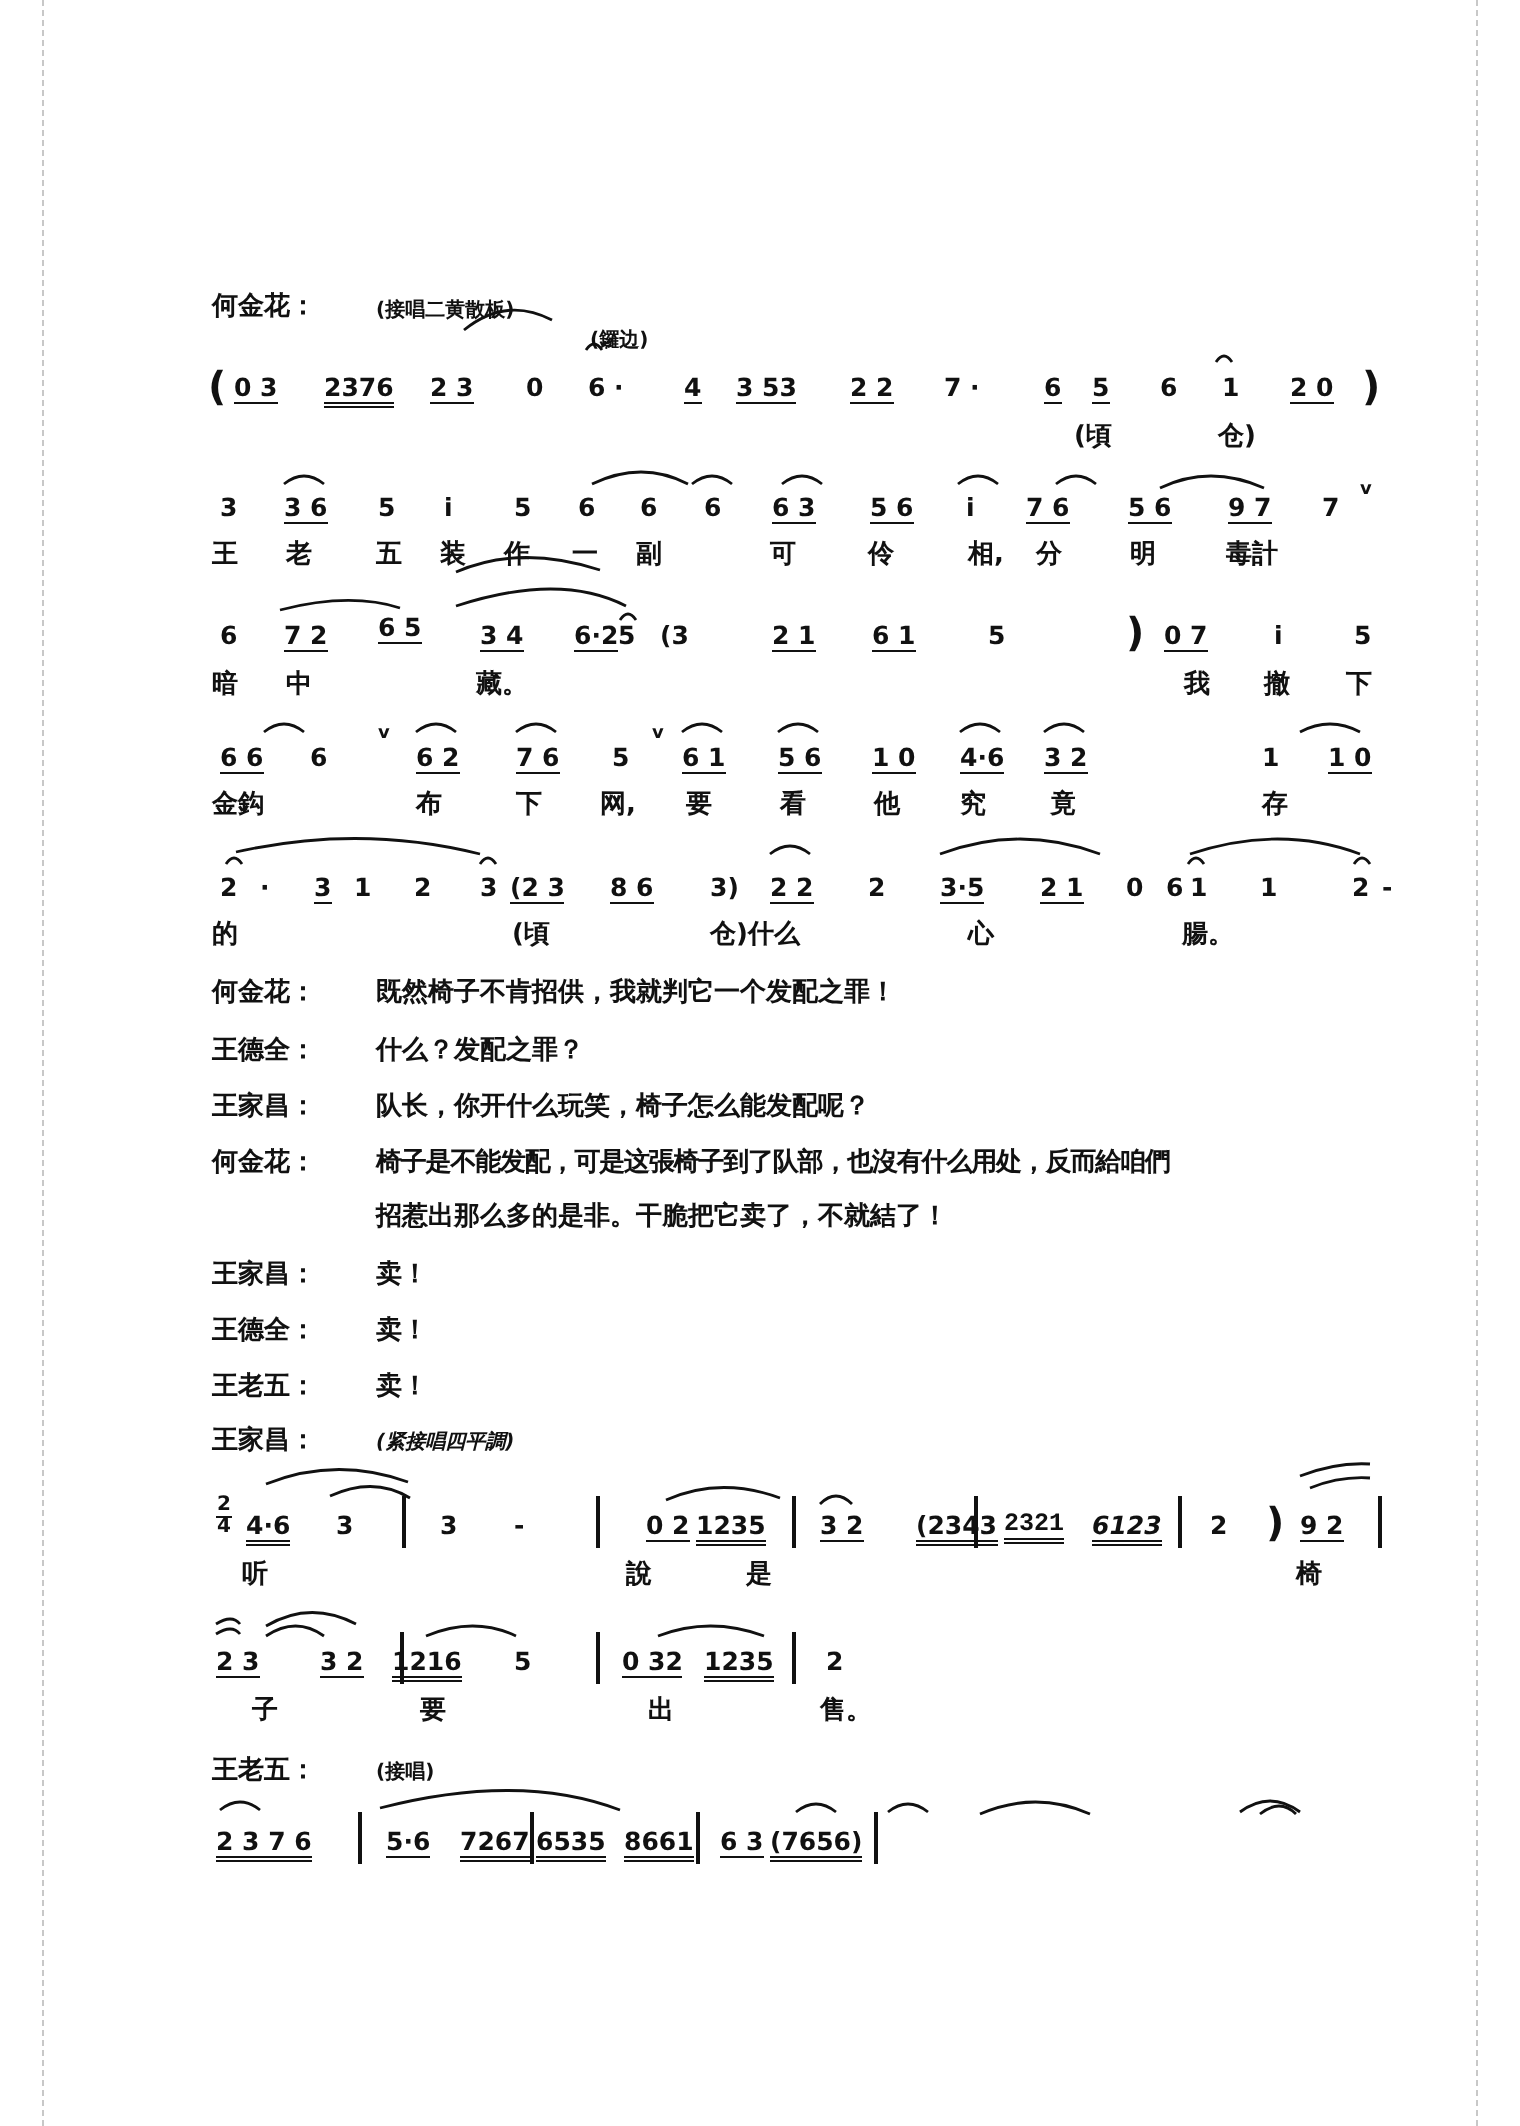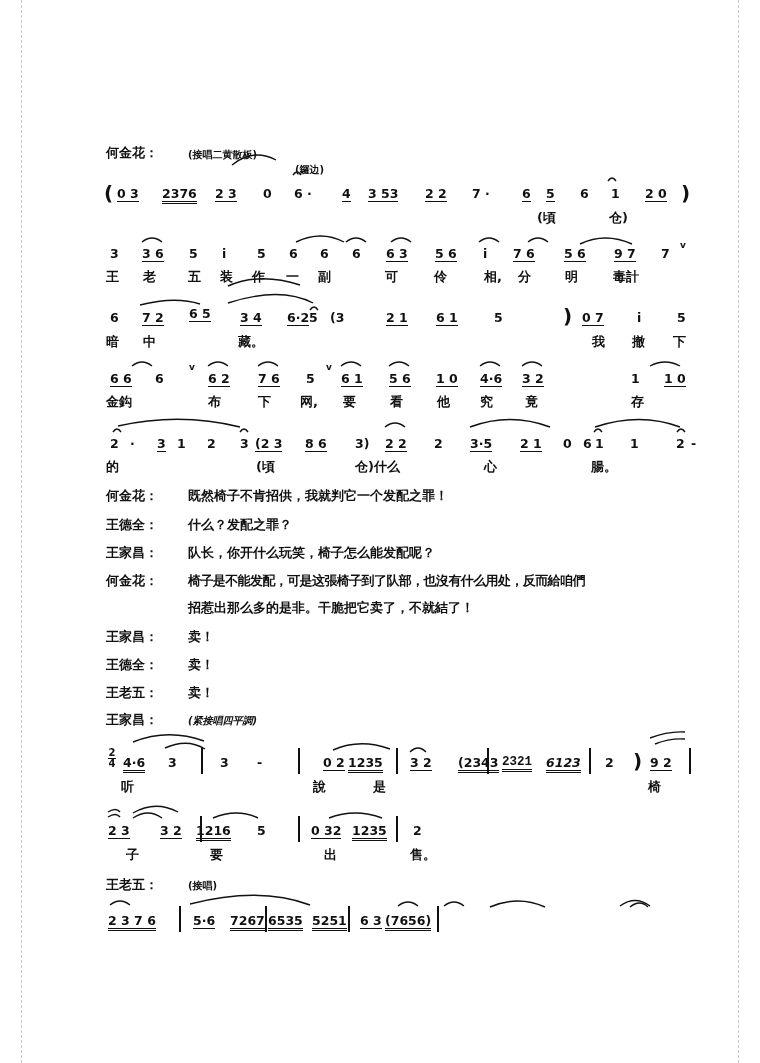--- a/index.html
+++ b/index.html
@@ -300,21 +300,21 @@
 <div class="abs speaker" style="left:106px; top:876px;">王老五：</div>
 <div class="abs dir" style="left:188px; top:879px;">(接唱)</div>
 
 <div>
   <span class="note dul" style="left:108px; top:913px;">2 3 7 6</span>
   <div class="bar" style="left:179px; top:906px;"></div>
   <span class="note ul" style="left:193px; top:913px;">5·6</span>
   <span class="note dul" style="left:230px; top:913px;">7267</span>
   <div class="bar" style="left:265px; top:906px;"></div>
   <span class="note dul" style="left:268px; top:913px;">6535</span>
-  <span class="note dul" style="left:312px; top:913px;">5251</span>
+  <span class="note dul" style="left:312px; top:913px;">8661</span>
   <div class="bar" style="left:348px; top:906px;"></div>
   <span class="note ul" style="left:360px; top:913px;">6 3</span>
   <span class="note dul" style="left:385px; top:913px;">(7656)</span>
   <div class="bar" style="left:437px; top:906px;"></div>
 
   <span class="note ul" style="left:400px; top:913px;"></span>
 
 </div>
 
 </body></html>

